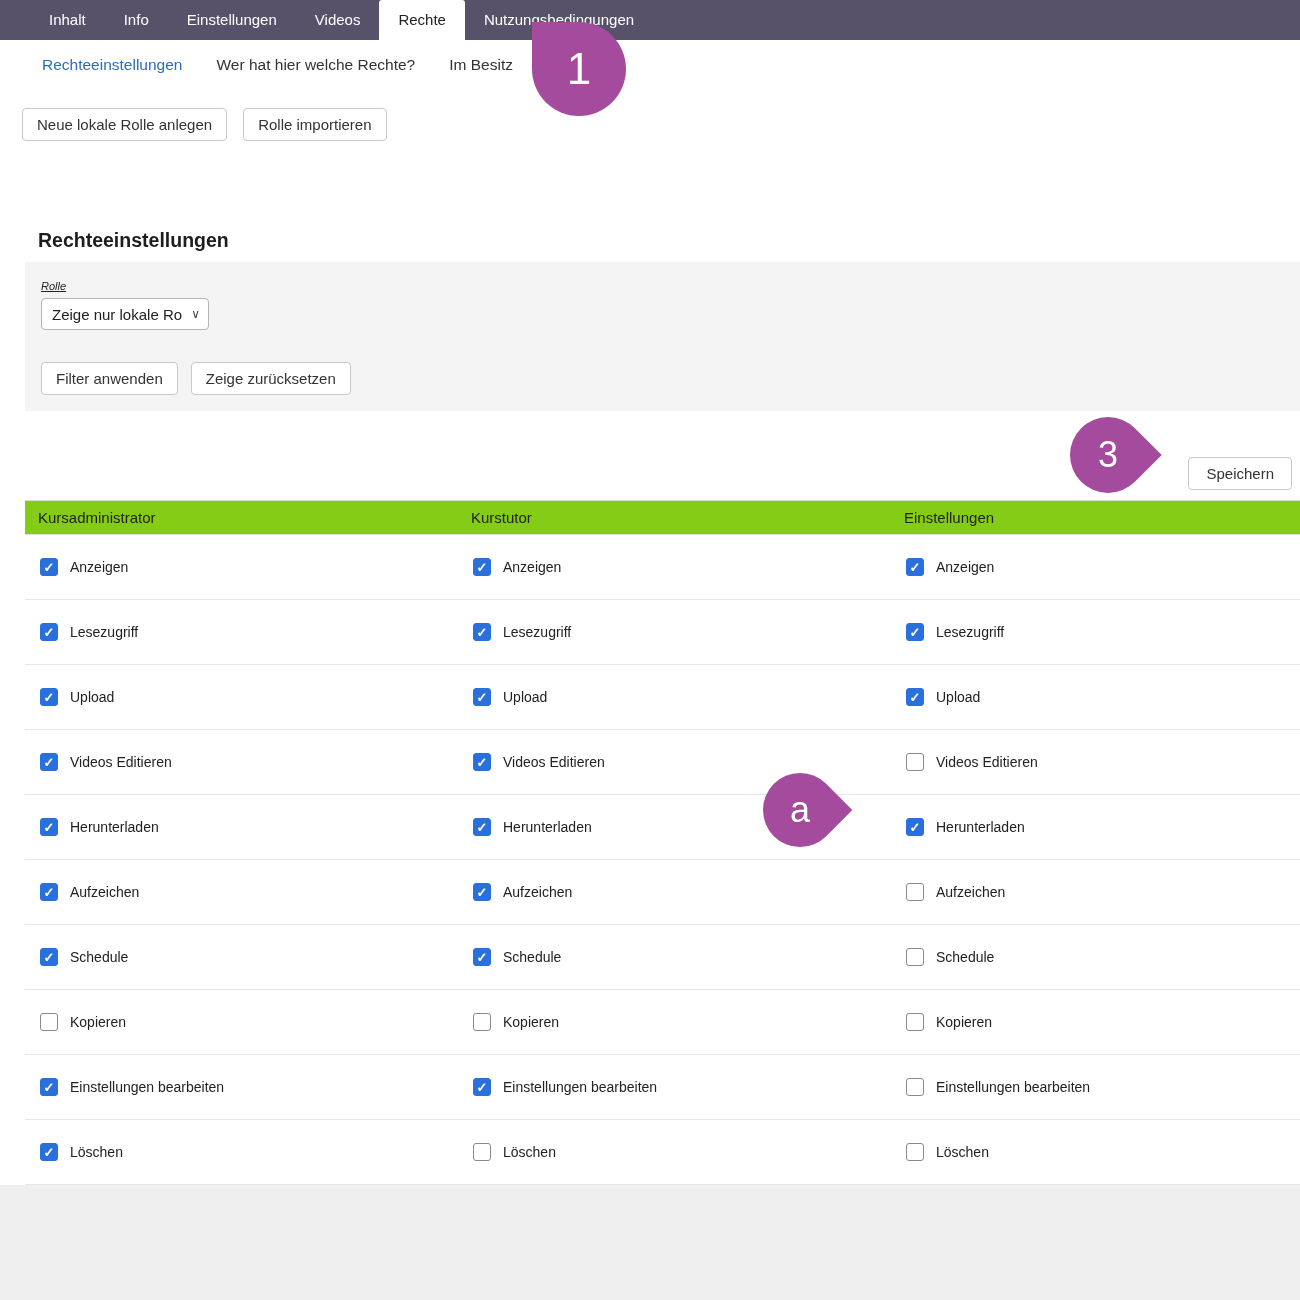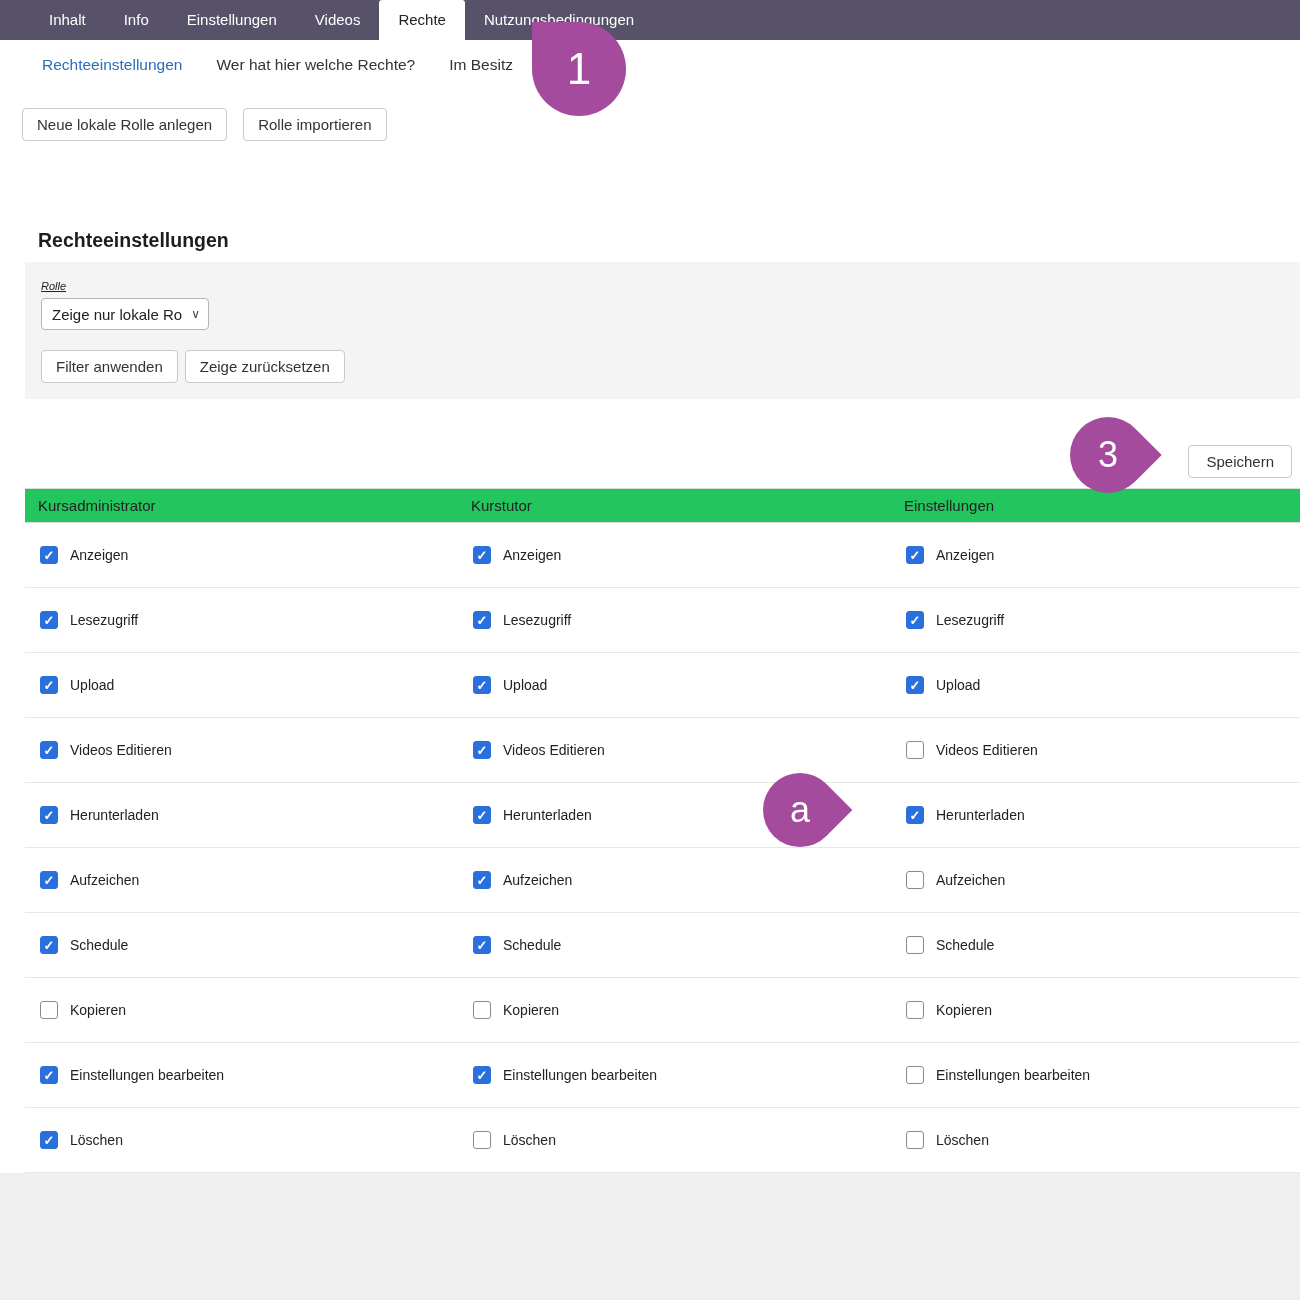--- a/index.html
+++ b/index.html
@@ -37,32 +37,32 @@
   .filter-panel { margin: 10px 0 0 25px; width: calc(100% - 25px);
                   background: var(--panel-gray, #f4f4f4);
                   padding: 18px 16px 16px 16px; flex: 0 0 auto; }
   .role-label { font-size: 11px; font-style: italic; color: #222; text-decoration: underline; }
   .select { margin-top: 6px; width: 168px; height: 32px; background: #fff;
             border: 1px solid #b5b5b5; border-radius: 4px; display: flex;
             align-items: center; justify-content: space-between;
             padding: 0 8px 0 10px; font-size: 15px; cursor: pointer; }
   .select .value { overflow: hidden; white-space: nowrap; max-width: 130px; }
   .select .chev { color: #444; font-size: 12px; }
-  .filter-buttons { margin-top: 20px; display: flex; gap: 7px; }
+  .filter-buttons { margin-top: 32px; display: flex; gap: 13px; }
 
   
   .save-row { display: flex; justify-content: flex-end; padding: 46px 8px 0 0;
               flex: 0 0 auto; }
   .save-row button { padding: 7px 17px; }
 
   
   .perm-table { margin: 10px 0 0 25px; flex: 0 0 auto; }
   .perm-header { display: grid; grid-template-columns: 433px 433px 1fr;
                  padding-left: 13px; height: 35px; align-items: center;
-                 background: #22c55e; border-top: 1px solid #dcdcdc;
+                 background: #84cc16; border-top: 1px solid #dcdcdc;
                  border-bottom: 1px solid #dcdcdc; font-size: 15px; color: #222; }
   .perm-row { display: grid; grid-template-columns: 433px 433px 1fr;
               padding-left: 15px; height: 65px; align-items: center;
               border-bottom: 1px solid #e7e7e7; }
   .perm-cell { display: flex; align-items: center; gap: 12px; }
   .cb { width: 18px; height: 18px; border-radius: 3px; border: 1.5px solid #8a8a8a;
         background: #fff; display: inline-flex; align-items: center;
         justify-content: center; cursor: pointer; flex: 0 0 auto;
         font-size: 13px; font-weight: bold; line-height: 1; }
   .cb.checked { background: var(--checkbox-blue, #2a70dd);

